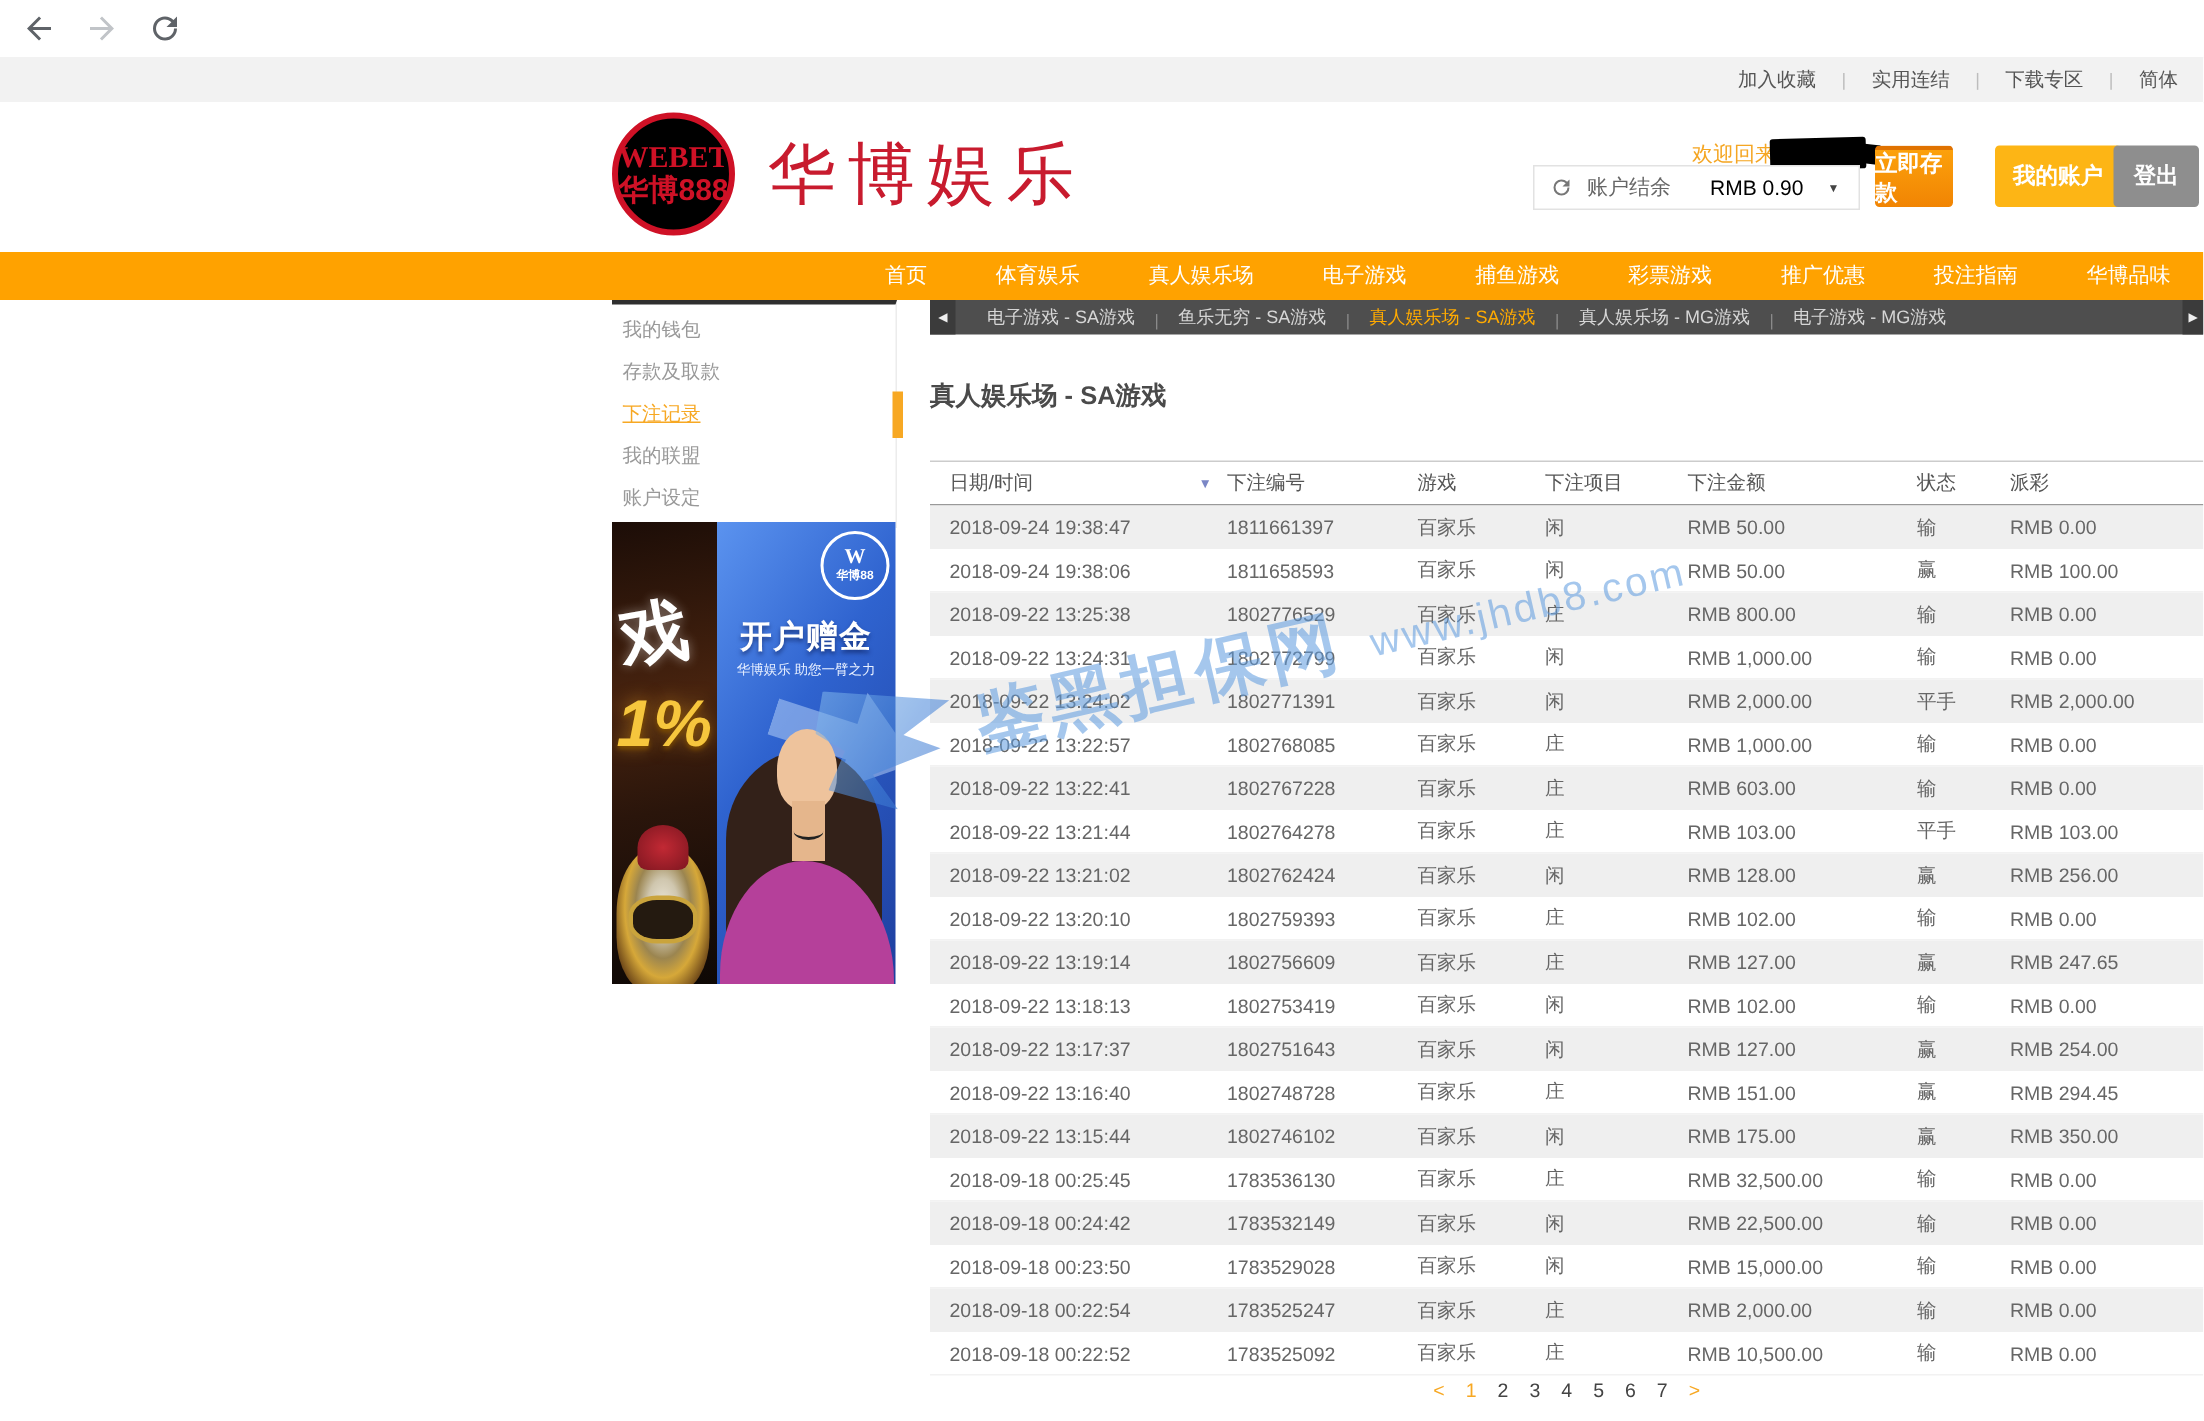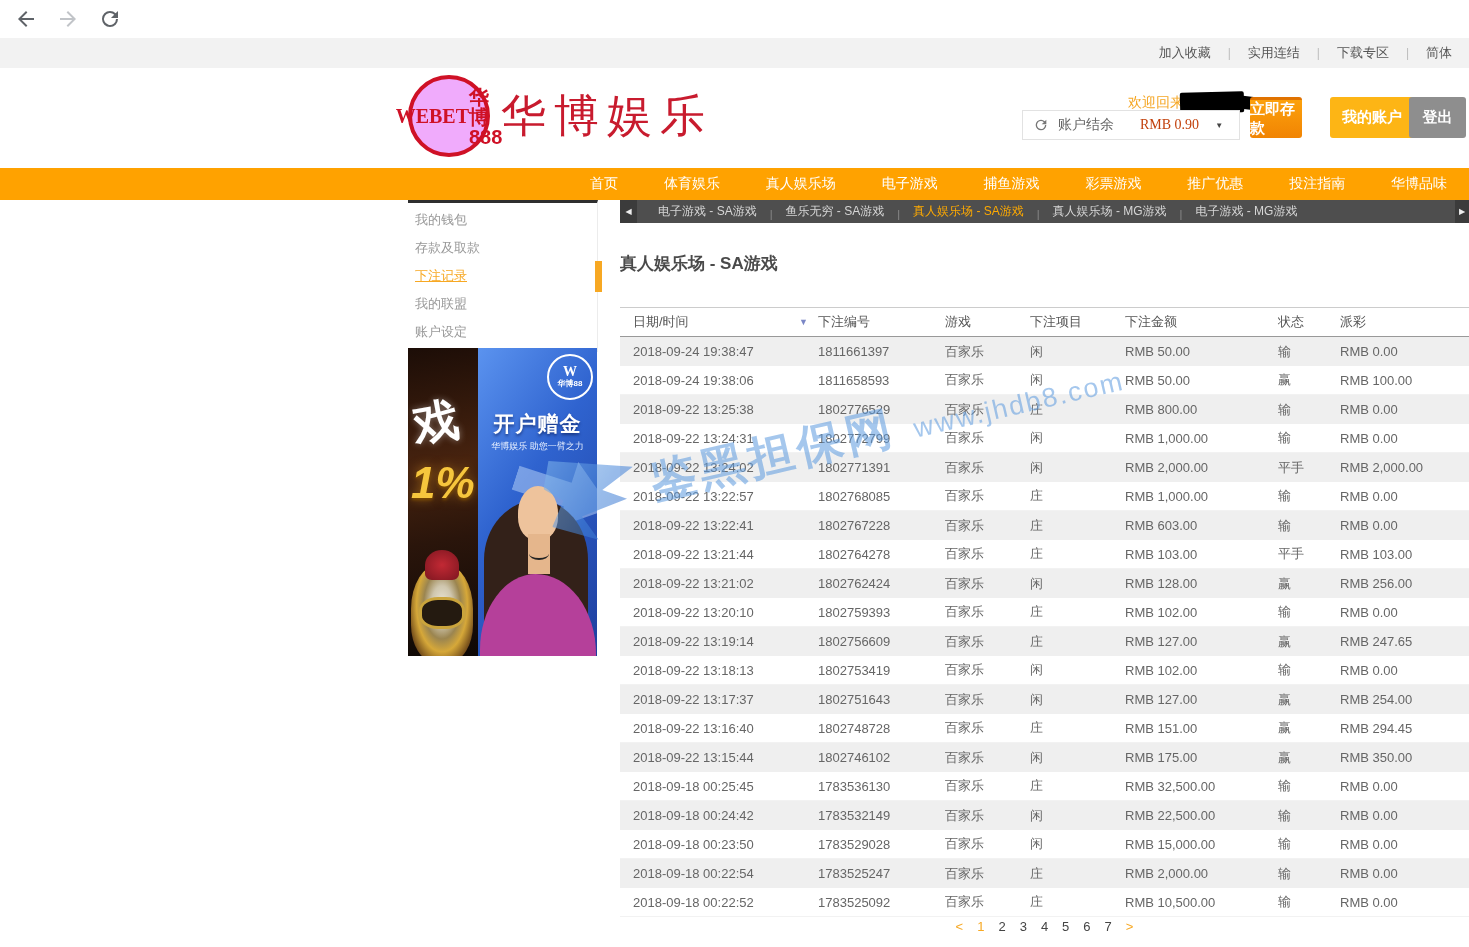--- a/index.html
+++ b/index.html
@@ -25,32 +25,32 @@
 
   
   .utility{position:absolute;top:38px;left:0;width:100%;height:30px;background:#f2f2f2;border-bottom:1px solid #e6e6e6;}
   .u-links{position:absolute;right:12px;top:0;height:30px;display:flex;align-items:center;font-size:13px;}
   .u-link{color:#555;padding:0 5px;cursor:pointer;}
   .u-sep{color:#bdbdbd;margin:0 12px;font-size:12px;}
 
   
   .site-header{position:absolute;top:68px;left:0;width:100%;height:100px;background:#fff;}
   .logo{position:absolute;left:408px;top:7px;display:flex;align-items:center;cursor:pointer;}
-  .logo-mark{width:82px;height:82px;border:4px solid #cf1126;border-radius:50%;display:flex;flex-direction:row;
-        align-items:center;justify-content:center;color:#cf1126;box-sizing:border-box;background:#f0abfc;}
+  .logo-mark{width:82px;height:82px;border:4px solid #cf1126;border-radius:50%;display:flex;flex-direction:column;
+        align-items:center;justify-content:center;color:#cf1126;box-sizing:border-box;background:#000000;}
   .logo-webet{font-family:"Liberation Serif",serif;font-size:20px;font-weight:bold;line-height:1;}
   .logo-888{font-size:20px;font-weight:bold;margin-top:2px;line-height:1;}
-  .logo-cn{margin-left:11px;font-size:45px;color:#c81b2e;font-family:Liberation Mono, monospace;letter-spacing:8px;}
+  .logo-cn{margin-left:22px;font-size:45px;color:#c81b2e;font-family:Liberation Mono, monospace;letter-spacing:8px;}
   .welcome{position:absolute;left:1128px;top:26px;color:#f5a623;font-size:14px;}
   .redaction{position:absolute;left:1180px;top:24px;width:64px;height:21px;background:#000;transform:rotate(-1.5deg);border-radius:2px;}
   .redaction::after{content:"";position:absolute;right:-9px;top:5px;width:15px;height:13px;background:#000;transform:rotate(8deg);}
   .balance-box{position:absolute;left:1022px;top:42px;width:218px;height:30px;background:#fff;border:1px solid #e2e2e2;
         display:flex;align-items:center;font-size:14px;color:#666;box-sizing:border-box;cursor:pointer;}
   .balance-refresh{margin:0 9px 0 10px;width:16px;height:16px;cursor:pointer;}
-  .balance-value{color:#c2410c;margin-left:26px;font-family:Liberation Serif, serif;}
+  .balance-value{color:#000000;margin-left:26px;}
   .balance-caret{font-size:8px;color:#444;margin-left:16px;}
   .btn{position:absolute;top:29px;height:41px;border-radius:3px;color:#fff;font-size:15px;font-weight:bold;
         display:flex;align-items:center;justify-content:center;cursor:pointer;box-sizing:border-box;}
   .btn-deposit{left:1250px;width:52px;background:linear-gradient(180deg,#fca10c 0%,#f18403 100%);border-top:3px solid #e07200;}
   .btn-account{left:1330px;width:84px;background:#fdb515;}
   .btn-logout{left:1409px;width:57px;background:#8e8e8e;}
 
   
   .main-nav{position:absolute;top:168px;left:0;width:100%;height:32px;background:#ffa200;}
   .nav-items{position:absolute;left:556px;right:0;top:0;height:32px;display:flex;align-items:center;

